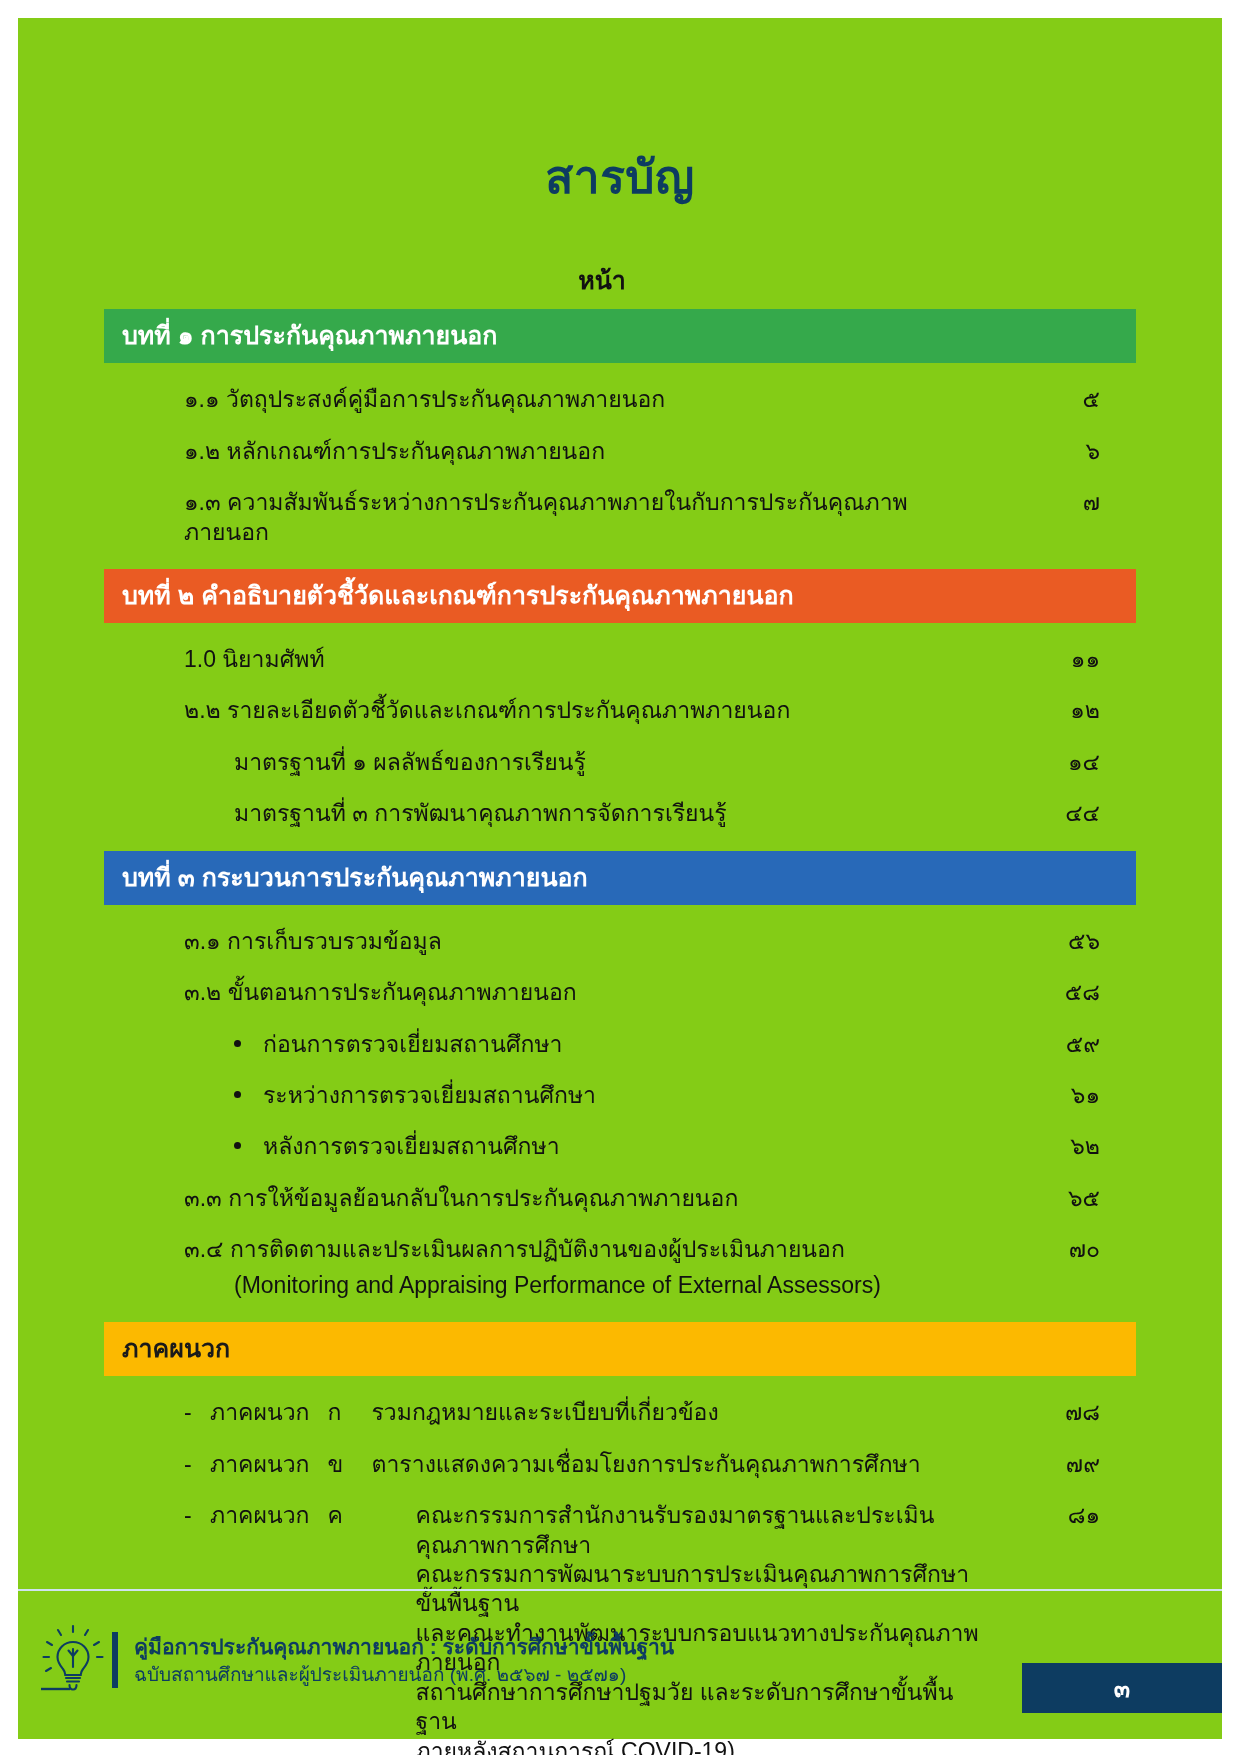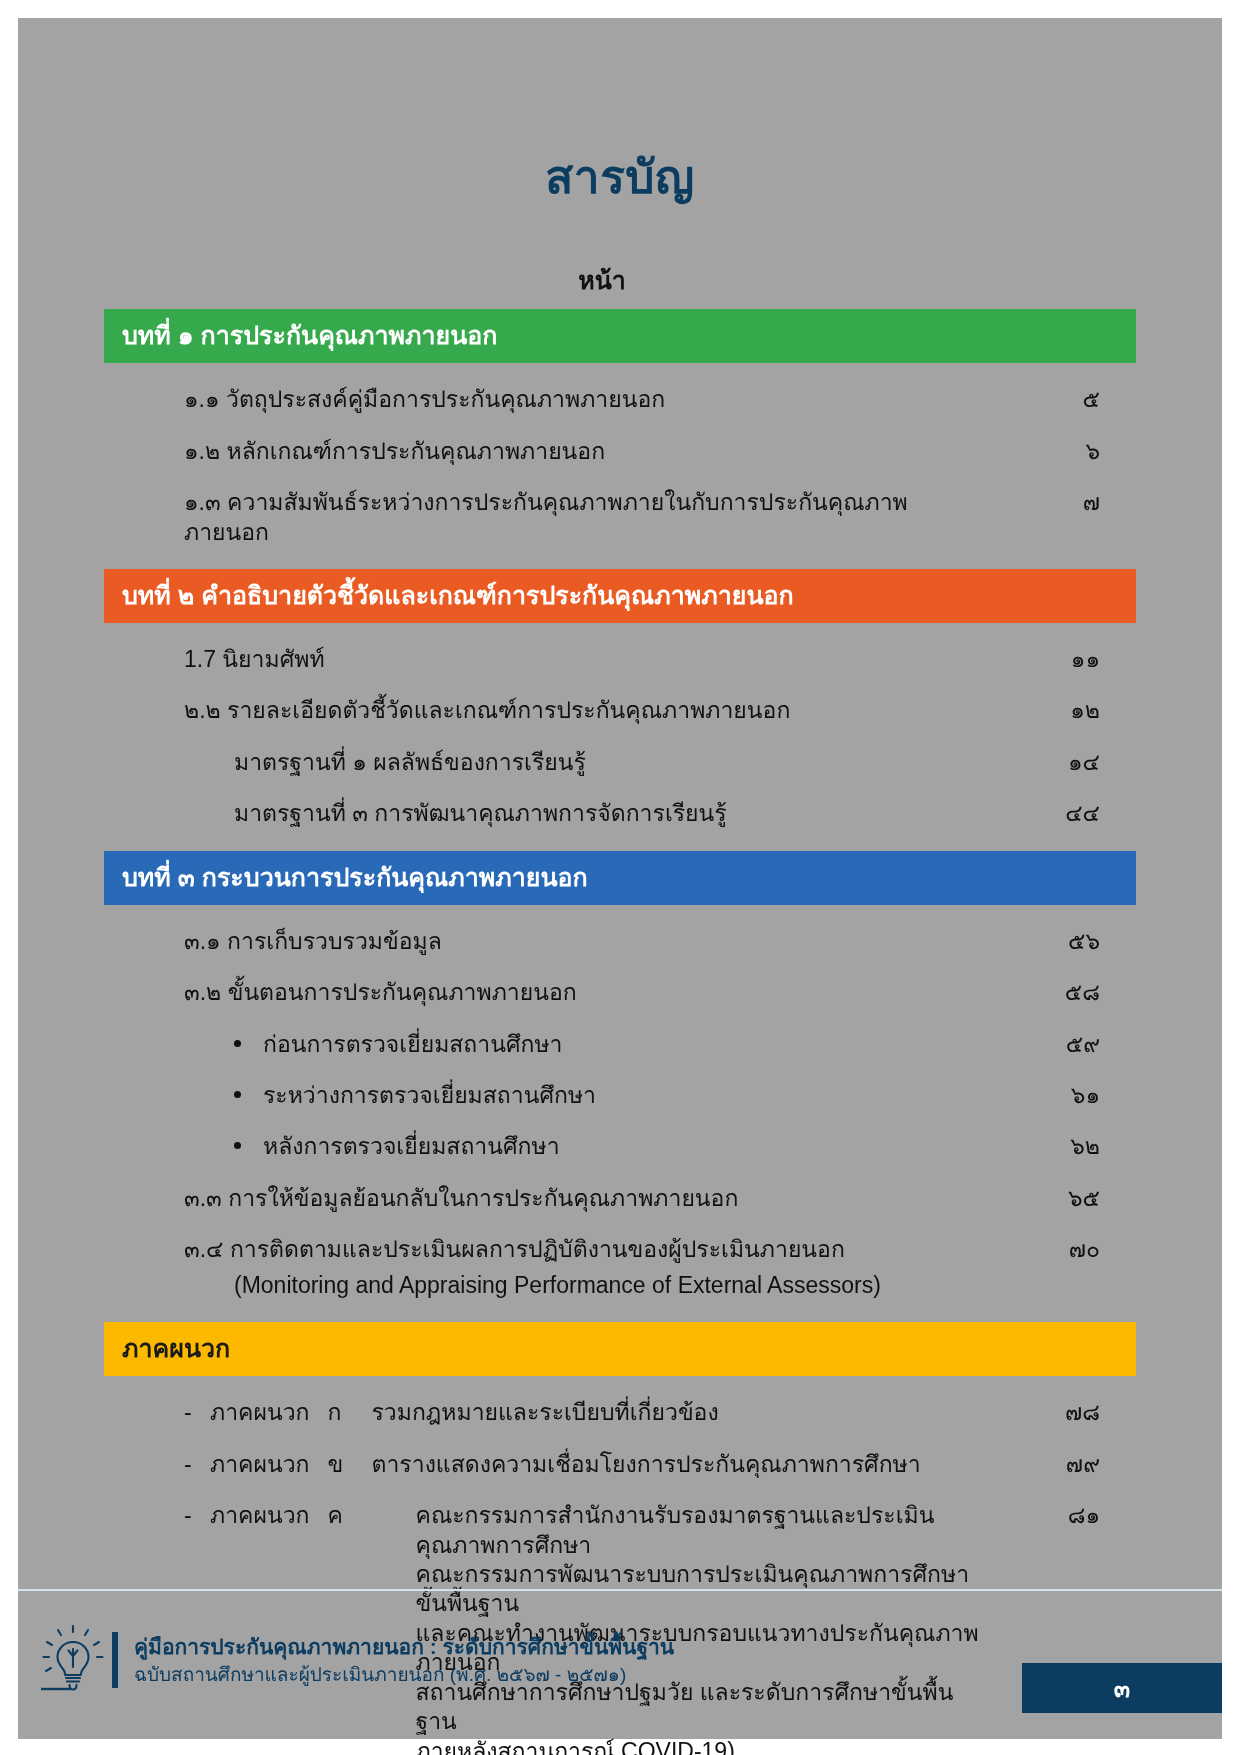--- a/index.html
+++ b/index.html
@@ -5,21 +5,21 @@
   @page { size: 1240px 1755px; margin: 0; }
   html, body {
     margin: 0; padding: 0;
     width: 1240px; height: 1755px;
     background: #ffffff;
     font-family: "Liberation Sans", "DejaVu Sans", sans-serif;
   }
   #page {
     position: relative;
     width: 1240px; height: 1755px;
-    background: #a3a3a3;
+    background: #84cc16;
     overflow: hidden;
   }
   
   .edge-left, .edge-right {
     position: absolute; top: 0; bottom: 0; width: 18px;
     background: #ffffff;
   }
   .edge-left { left: 0; }
   .edge-right { right: 0; }
   .edge-top { position:absolute; left:0; right:0; top:0; height:18px; background:#ffffff; }
@@ -194,21 +194,21 @@
         </div>
         <div class="row lvl1 sp-2">
           <span class="label">๑.๓ ความสัมพันธ์ระหว่างการประกันคุณภาพภายในกับการประกันคุณภาพภายนอก</span>
           <span class="pageno">๗</span>
         </div>
       </div>
 
       <div class="chapter-bar orange" style="margin-top:22px">บทที่ ๒ คำอธิบายตัวชี้วัดและเกณฑ์การประกันคุณภาพภายนอก</div>
       <div class="rows">
         <div class="row lvl1 sp-2">
-          <span class="label">1.7 นิยามศัพท์</span>
+          <span class="label">1.0 นิยามศัพท์</span>
           <span class="pageno">๑๑</span>
         </div>
         <div class="row lvl1 sp-2">
           <span class="label">๒.๒ รายละเอียดตัวชี้วัดและเกณฑ์การประกันคุณภาพภายนอก</span>
           <span class="pageno">๑๒</span>
         </div>
         <div class="row lvl2 sp-2">
           <span class="label">มาตรฐานที่ ๑ ผลลัพธ์ของการเรียนรู้</span>
           <span class="pageno">๑๔</span>
         </div>

